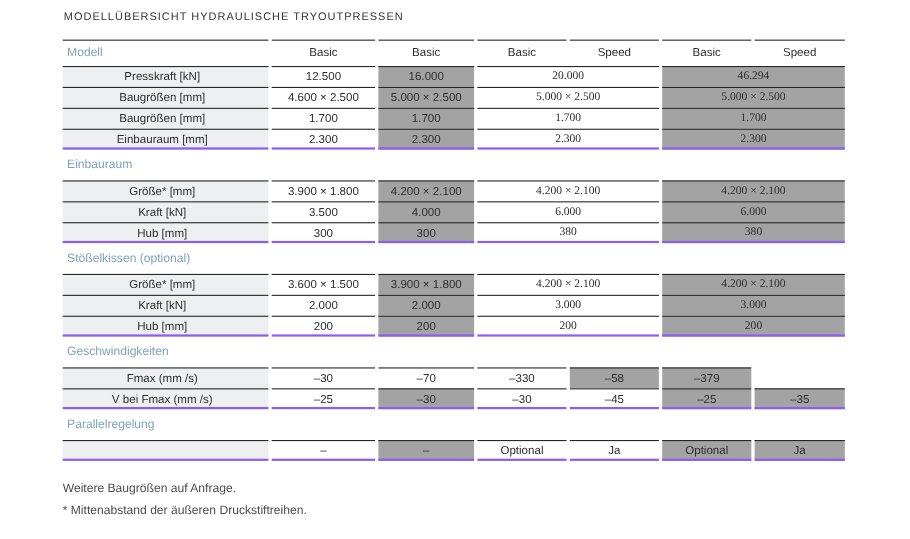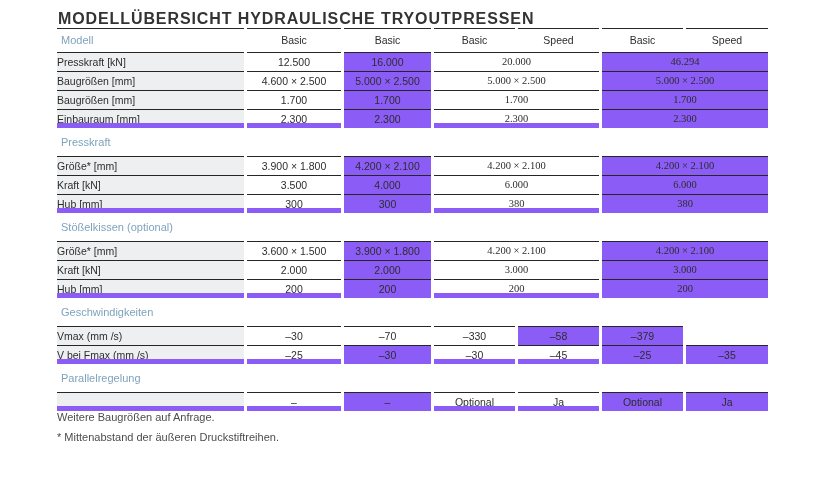--- a/index.html
+++ b/index.html
@@ -6,70 +6,70 @@
   html, body {
     width: 827px; height: 490px;
     background: #ffffff;
     font-family: "Liberation Sans", sans-serif;
     color: #2d2d2d;
     overflow: hidden;
   }
   .page { padding: 10px 0 0 57px; }
 
   .page-title {
-    font-size: 16px;
-    font-weight: 700;
+    font-size: 10px;
+    font-weight: 400;
     letter-spacing: 0.9px;
     color: #333333;
     margin-left: 1px;
   }
 
-  .spec-table { width: 711px; }
+  .spec-table { width: 711px; margin-top: 15px; }
 
   .grid-row {
     display: grid;
     grid-template-columns: 187px 94px 87px 81px 81px 81px 82px;
     column-gap: 3px;
   }
 
   .cell {
     border-top: 1px solid #262626;
     height: 19px;
     line-height: 18px;
     font-size: 10.5px;
     text-align: center;
     white-space: nowrap;
     overflow: hidden;
   }
   .header-row .cell { height: 24px; line-height: 23px; }
 
   .label {
-    text-align: left;
+    text-align: center;
     padding-right: 6px;
     background: #edeff1;
   }
   .header-label {
     text-align: left;
     padding-left: 4px;
     background: none;
     color: #7ea3bd;
     font-size: 11px;
   }
-  .shade { background: #8b5cf6; }
+  .shade { background: #a3a3a3; }
   .span2 { grid-column: span 2; font-family: Liberation Serif, serif; }
-  .last > .cell { border-bottom: 5px solid #8b5cf6; }
+  .last > .cell { border-bottom: 2px solid #8b5cf6; }
 
   .section-title {
     color: #7ea3bd;
     font-size: 11px;
     padding: 8px 0 6px 4px;
     height: 28px;
   }
 
-  .footnotes { }
+  .footnotes { margin-top: 19px; }
   .footnote {
     font-size: 11px;
     color: #4c4c4c;
     margin-bottom: 8px;
   }
 </style>
 </head>
 <body>
 
 <div class="page">
@@ -110,21 +110,21 @@
       <div class="cell span2 shade">1.700</div>
     </div>
     <div class="grid-row last">
       <div class="cell label">Einbauraum [mm]</div>
       <div class="cell">2.300</div>
       <div class="cell shade">2.300</div>
       <div class="cell span2">2.300</div>
       <div class="cell span2 shade">2.300</div>
     </div>
 
-    <div class="section-title">Presskraft</div>
+    <div class="section-title">Einbauraum</div>
     <div class="grid-row">
       <div class="cell label">Größe* [mm]</div>
       <div class="cell">3.900 × 1.800</div>
       <div class="cell shade">4.200 × 2.100</div>
       <div class="cell span2">4.200 × 2.100</div>
       <div class="cell span2 shade">4.200 × 2.100</div>
     </div>
     <div class="grid-row">
       <div class="cell label">Kraft [kN]</div>
       <div class="cell">3.500</div>
@@ -158,21 +158,21 @@
     <div class="grid-row last">
       <div class="cell label">Hub [mm]</div>
       <div class="cell">200</div>
       <div class="cell shade">200</div>
       <div class="cell span2">200</div>
       <div class="cell span2 shade">200</div>
     </div>
 
     <div class="section-title">Geschwindigkeiten</div>
     <div class="grid-row">
-      <div class="cell label">Vmax (mm /s)</div>
+      <div class="cell label">Fmax (mm /s)</div>
       <div class="cell">–30</div>
       <div class="cell">–70</div>
       <div class="cell">–330</div>
       <div class="cell shade">–58</div>
       <div class="cell shade">–379</div>
     </div>
     <div class="grid-row last">
       <div class="cell label">V bei Fmax (mm /s)</div>
       <div class="cell">–25</div>
       <div class="cell shade">–30</div>

